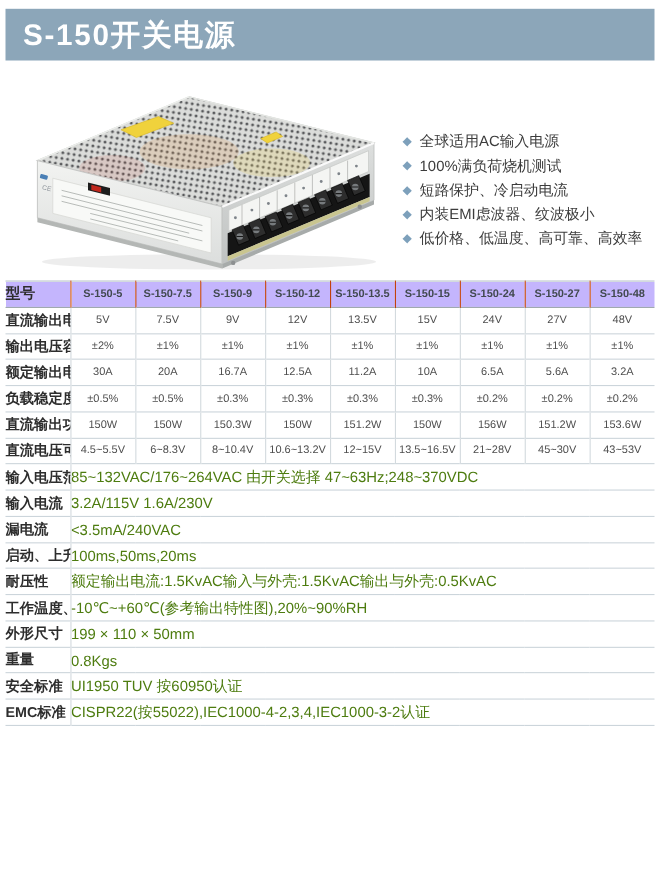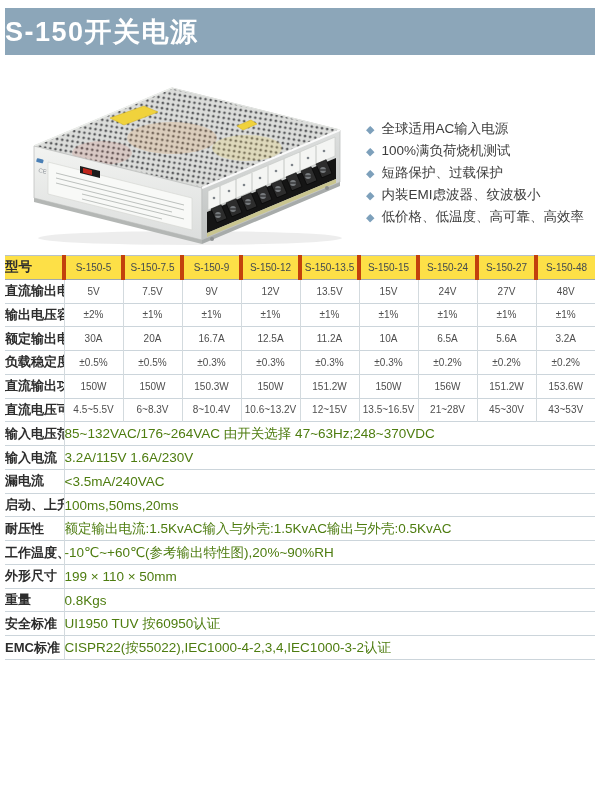--- a/index.html
+++ b/index.html
@@ -7,41 +7,41 @@
     width:600px;height:802px;position:relative;overflow:hidden;
     background:#ffffff;
     font-family:"Liberation Sans","DejaVu Sans",sans-serif;
   }
   
   .title-bar{
     position:absolute;left:5px;top:8px;width:590px;height:47px;
     background:#8ca6b9;display:flex;align-items:center;
   }
   .title-bar h1{
-    margin:0;padding-left:0;font-size:27px;font-weight:bold;
+    margin:0;padding-left:16px;font-size:27px;font-weight:bold;
     color:#ffffff;letter-spacing:1.5px;
   }
   
   .photo{position:absolute;left:22px;top:78px;width:330px;height:168px;}
   
   .features{position:absolute;left:366px;top:121px;width:230px;margin:0;padding:0;list-style:none;}
   .features li{display:flex;align-items:flex-start;margin-bottom:6px;font-size:13.5px;line-height:16px;color:#3c3c3c;}
   .features .diamond{color:#7da0bb;font-size:11px;line-height:16px;margin-right:7px;flex:0 0 auto;}
   
   .spec-table{
     position:absolute;left:5px;top:255px;width:590px;
     border-collapse:collapse;table-layout:fixed;
     border-top:1px solid #b7c2ca;border-bottom:1px solid #c6d0d7;
   }
   .spec-table tr{border-bottom:1px solid #ccd5db;}
-  .spec-table thead tr{background:#fde047;border-bottom:1px solid #a0a9af;}
+  .spec-table thead tr{background:#c4b5fd;border-bottom:1px solid #a0a9af;}
   .spec-table th,.spec-table td{height:22.78px;padding:0;overflow:hidden;white-space:nowrap;}
   .label-cell{text-align:left;padding-left:8px;font-size:13px;font-weight:bold;color:#2d2d2d;}
   thead .label-cell{font-size:13.5px;}
-  .model-cell{font-size:10px;font-weight:normal;color:#424a50;border-left:4px solid #c2410c;}
+  .model-cell{font-size:10px;font-weight:bold;color:#424a50;border-left:1px solid #c2410c;}
   .value-cell{text-align:center;font-size:10px;color:#4e4e4e;border-left:1px solid #d3dade;}
   .span-cell{text-align:left;padding-left:10px;font-size:13.5px;color:#4d7c0f;border-left:1px solid #d3dade;}
 </style>
 </head>
 <body>
 
 <header class="title-bar">
   <h1>S-150开关电源</h1>
 </header>
 
@@ -168,21 +168,21 @@
     <li>
       <span class="diamond">◆</span>
       <span>全球适用AC输入电源</span>
     </li>
     <li>
       <span class="diamond">◆</span>
       <span>100%满负荷烧机测试</span>
     </li>
     <li>
       <span class="diamond">◆</span>
-      <span>短路保护、过载保护</span>
+      <span>短路保护、冷启动电流</span>
     </li>
     <li>
       <span class="diamond">◆</span>
       <span>内装EMI虑波器、纹波极小</span>
     </li>
     <li>
       <span class="diamond">◆</span>
       <span>低价格、低温度、高可靠、高效率</span>
     </li>
   </ul>

